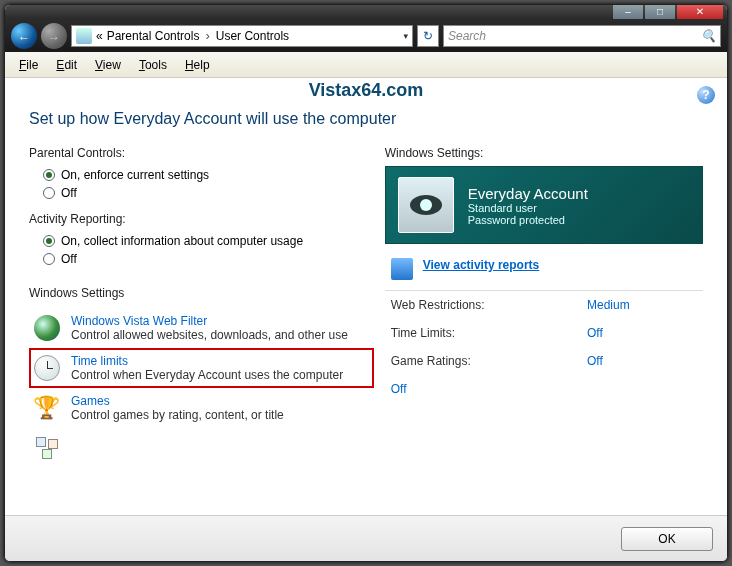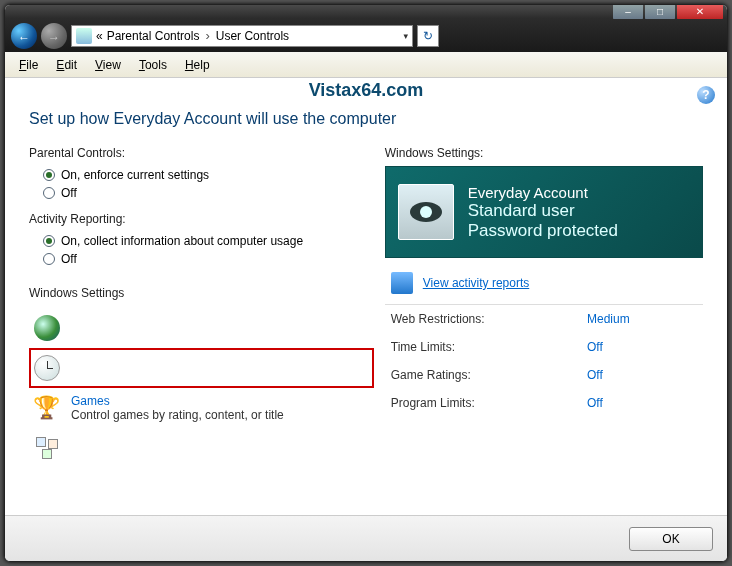--- a/index.html
+++ b/index.html
@@ -35,34 +35,34 @@
   .radio-row { display:flex; align-items:center; gap:6px; padding: 2px 0 2px 14px; }
   .radio { width:12px;height:12px;border:1px solid #567;border-radius:50%;display:inline-flex;align-items:center;justify-content:center;background:#fff;}
   .radio.sel::after{content:"";width:6px;height:6px;border-radius:50%;background:#2a6e2a;}
   .ws-heading { margin-top: 18px; margin-bottom: 8px; color:#222;}
   .ws-item { display:flex; gap:10px; padding:6px 4px; align-items:flex-start;}
   .ws-item.highlight { border:2px solid #c00; padding:4px 2px;}
   .ws-icon { width:28px; height:28px; flex-shrink:0; display:flex;align-items:center;justify-content:center; }
   .ws-link { color:#0066cc; }
   .ws-desc { color:#333; }
   .right-heading { color:#222; margin-bottom:6px; }
-  .acct-card { background: linear-gradient(135deg,#0f6b6b,#0a4a4a); height: 92px; border:1px solid #0a4a4a; display:flex; align-items:center; padding:8px 12px; gap:14px; color:#fff;}
+  .acct-card { background: linear-gradient(135deg,#0f6b6b,#0a4a4a); height: 78px; border:1px solid #0a4a4a; display:flex; align-items:center; padding:8px 12px; gap:14px; color:#fff;}
   .acct-avatar { width:56px;height:56px;background:linear-gradient(#dfeff4,#b8c8cc);border:1px solid #fff;border-radius:2px;display:flex;align-items:center;justify-content:center;}
   .acct-avatar svg { width:40px;height:40px;}
   .acct-name { font-size:15px; }
-  .acct-sub { font-size:17px; color:#dff; }
-  .activity { display:flex; align-items:center; gap:10px; padding:14px 6px 10px 6px;}
+  .acct-sub { font-size:11px; color:#dff; }
+  .activity { display:flex; align-items:flex-start; gap:10px; padding:14px 6px 10px 6px;font-weight:bold;}
   .activity-icon { width:22px;height:22px;background:linear-gradient(#7bf,#27c);border-radius:2px;}
   .activity a { color:#0066cc; }
   .settings-table { border-top:1px solid #ddd; }
   .srow { display:flex; padding: 7px 6px; border-bottom: 0px solid #eee;}
   .srow .k { flex: 1; color:#333;}
   .srow .v { flex: 0 0 110px; color:#0066cc;}
   .footer { height: 46px; background: linear-gradient(#f4f4f4,#e4e4e4); border-top:1px solid #ccc; display:flex; align-items:center; justify-content:flex-end; padding: 0 14px;}
-  .okbtn { width:84px; height:24px; background:linear-gradient(#fefefe,#e4e4e4); border:1px solid #888; border-radius:3px; }
+  .okbtn { width:92px; height:24px; background:linear-gradient(#fefefe,#e4e4e4); border:1px solid #888; border-radius:3px; }
   
   .globe { background: radial-gradient(circle at 35% 35%, #cfe, #3a8e3a 55%, #156); border-radius:50%; width:26px;height:26px;}
   .clock { width:26px;height:26px;border-radius:50%;background:radial-gradient(circle at 35% 30%,#fff,#cdd);border:1px solid #999;position:relative;}
   .clock::after{content:"";position:absolute;left:12px;top:5px;width:1px;height:8px;background:#333;}
   .clock::before{content:"";position:absolute;left:12px;top:12px;width:6px;height:1px;background:#333;}
   .trophy{ color:#caa000; font-size:22px; }
   .blocks{ width:26px;height:26px; position:relative;}
   .blocks span{position:absolute;width:10px;height:10px;border:1px solid #888;background:#def;}
   .blocks span:nth-child(1){left:2px;top:2px;}
   .blocks span:nth-child(2){left:14px;top:4px;background:#fed;}
@@ -84,20 +84,24 @@
     <div class="navbtn disabled">→</div>
     <div class="breadcrumb">
       <div class="bc-icon"></div>
       <span class="bc-text">«</span>
       <span class="bc-text">Parental Controls</span>
       <span class="bc-sep"></span>
       <span class="bc-text">User Controls</span>
       <span class="bc-drop">▾</span>
     </div>
     <div class="refresh">↻</div>
+    <div class="search">
+      <span>Search</span>
+      <span class="sicon">🔍</span>
+    </div>
   </div>
 
   <div class="menubar">
     <div class="menuitem"><u>F</u><span></span><span>ile</span></div>
     <div class="menuitem"><u>E</u><span>dit</span></div>
     <div class="menuitem"><u>V</u><span>iew</span></div>
     <div class="menuitem"><u>T</u><span>ools</span></div>
     <div class="menuitem"><u>H</u><span>elp</span></div>
   </div>
 
@@ -129,26 +133,34 @@
           <span class="radio"></span>
           <span>Off</span>
         </div>
 
         <div class="ws-heading">Windows Settings</div>
 
         <div class="ws-item">
           <div class="ws-icon">
               <div class="globe"></div>
             </div>
+          <div>
+            <div class="ws-link">Windows Vista Web Filter</div>
+            <div class="ws-desc">Control allowed websites, downloads, and other use</div>
+          </div>
         </div>
 
         <div class="ws-item highlight">
           <div class="ws-icon">
               <div class="clock"></div>
             </div>
+          <div>
+            <div class="ws-link">Time limits</div>
+            <div class="ws-desc">Control when Everyday Account uses the computer</div>
+          </div>
         </div>
 
         <div class="ws-item">
           <div class="ws-icon trophy">🏆</div>
           <div>
             <div class="ws-link">Games</div>
             <div class="ws-desc">Control games by rating, content, or title</div>
           </div>
         </div>
 
@@ -193,21 +205,20 @@
           </div>
           <div class="srow">
             <div class="k">Time Limits:</div>
             <div class="v">Off</div>
           </div>
           <div class="srow">
             <div class="k">Game Ratings:</div>
             <div class="v">Off</div>
           </div>
           <div class="srow">
-            <div class="k">Program Limits:</div>
             <div class="v">Off</div>
           </div>
         </div>
       </div>
     </div>
   </div>
 
   <div class="footer">
     <button class="okbtn">OK</button>
   </div>

